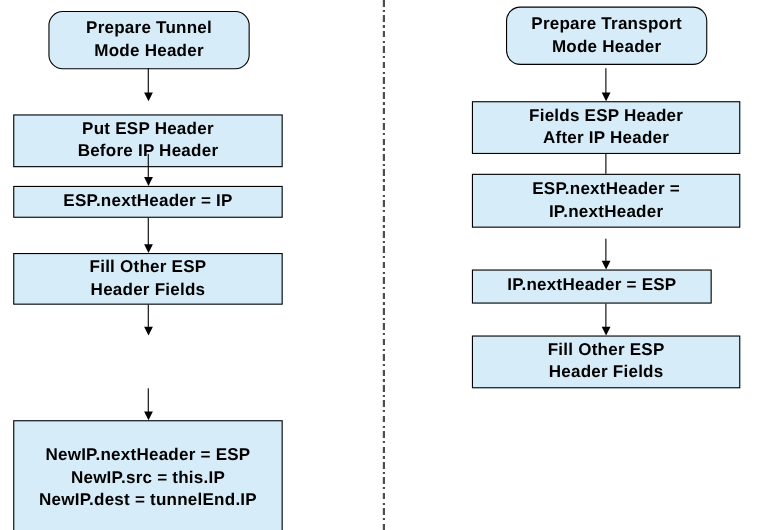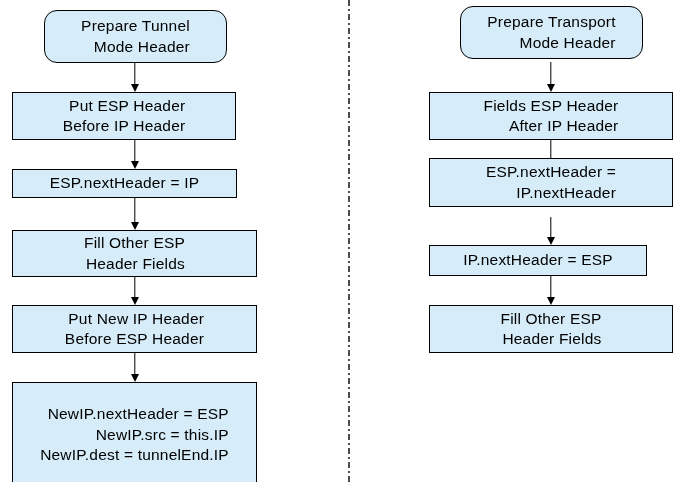--- a/index.html
+++ b/index.html
@@ -15,25 +15,26 @@
     font-family:"Liberation Sans", sans-serif;
     color:#000;
     overflow:hidden;
   }
   .node{
     position:absolute;
     box-sizing:border-box;
     background:var(--node-fill);
     border:1.5px solid var(--node-border);
     display:flex;align-items:center;justify-content:center;
-    text-align:right;
+    text-align:center;
     white-space:pre-line;
     font-size:15.5px;
     line-height:20.5px;
     letter-spacing:0.2px;
+    font-weight:bold;
   }
   .node.rounded{border-radius:13px;}
   .arrow{position:absolute;width:10px;margin-left:-5px;}
   .arrow .stem{
     position:absolute;left:50%;top:0;bottom:6px;width:1.4px;
     background:#000;transform:translateX(-50%);
   }
   .arrow .head{
     position:absolute;left:50%;bottom:0;transform:translateX(-50%);
     width:0;height:0;
@@ -60,45 +61,43 @@
   <div class="separator"></div>
 
   <div class="node rounded" style="left:44px;top:10px;width:183px;height:53px">Prepare Tunnel
 Mode Header</div>
 
   <div class="arrow" style="left:135px;top:62px;height:30px">
     <div class="stem"></div>
     <div class="head"></div>
   </div>
 
-  <div class="node" style="left:12px;top:92px;width:224px;height:48px">Put ESP Header
+  <div class="node" style="left:12px;top:104px;width:245px;height:48px">Put ESP Header
 Before IP Header</div>
 
   <div class="arrow" style="left:135px;top:140px;height:29px">
     <div class="stem"></div>
     <div class="head"></div>
   </div>
 
-  <div class="node" style="left:12px;top:169px;width:225px;height:29px">ESP.nextHeader = IP</div>
+  <div class="node" style="left:12px;top:169px;width:245px;height:29px">ESP.nextHeader = IP</div>
 
   <div class="arrow" style="left:135px;top:198px;height:32px">
     <div class="stem"></div>
     <div class="head"></div>
   </div>
 
   <div class="node" style="left:12px;top:230px;width:245px;height:47px">Fill Other ESP
 Header Fields</div>
 
   <div class="arrow" style="left:135px;top:277px;height:28px">
     <div class="stem"></div>
     <div class="head"></div>
   </div>
 
-  <div class="node" style="left:12px;top:305px;width:245px;height:48px">Put New IP Header
-Before ESP Header</div>
 
   <div class="arrow" style="left:135px;top:353px;height:29px">
     <div class="stem"></div>
     <div class="head"></div>
   </div>
 
   <div class="node" style="left:12px;top:382px;width:245px;height:106px">NewIP.nextHeader = ESP
 NewIP.src = this.IP
 NewIP.dest = tunnelEnd.IP</div>
 

